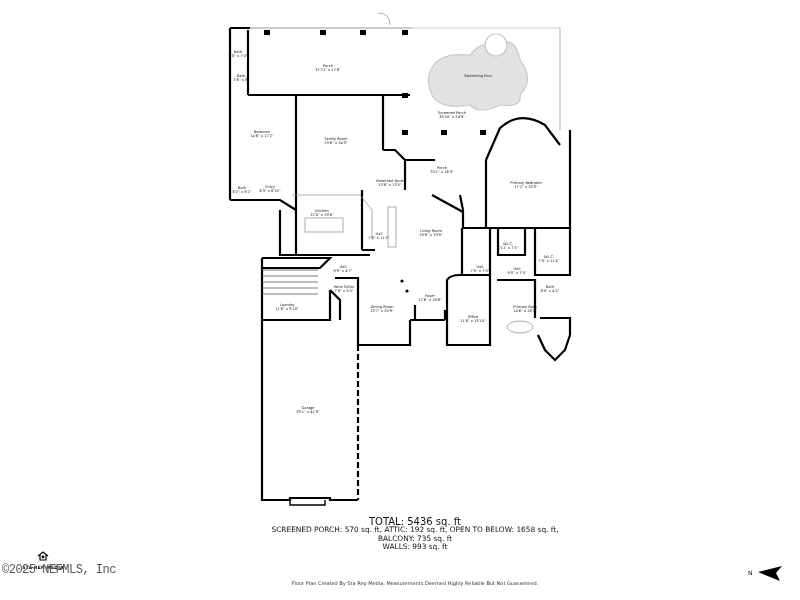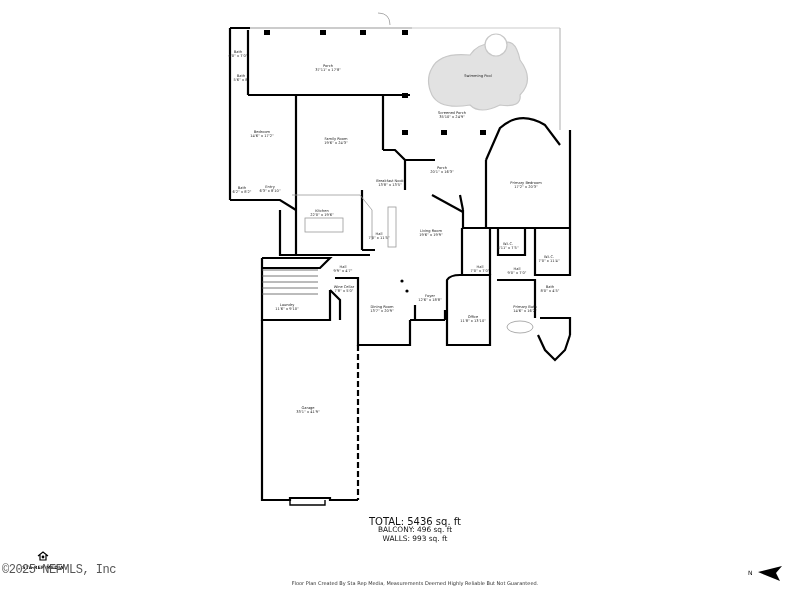--- a/index.html
+++ b/index.html
@@ -201,21 +201,22 @@
       <div>11'8" x 13'10"</div>
     </div>
     <div class="room-label" style="left: 308px; top: 406px;">
       <div>Garage</div>
       <div>33'1" x 41'9"</div>
     </div>
   </div>
 
 <div class="summary">
   <div class="total">TOTAL: 5436 sq. ft</div>
-  <div>BALCONY: 496 sq. ft</div>
+  <div>SCREENED PORCH: 570 sq. ft, ATTIC: 192 sq. ft, OPEN TO BELOW: 1658 sq. ft,</div>
+  <div>BALCONY: 735 sq. ft</div>
   <div>WALLS: 993 sq. ft</div>
 </div>
 <div class="credit">Floor Plan Created By Sta Rep Media, Measurements Deemed Highly Reliable But Not Guaranteed.</div>
 
 <div class="logo">
   <svg width="12" height="10" viewBox="0 0 12 10">
     <path d="M1 5 L6 1 L11 5 M3 4 V9 H9 V4" fill="none" stroke="#000" stroke-width="1.2"></path>
     <circle cx="6" cy="6" r="1.4" fill="#000"></circle>
   </svg>
   <div class="logo-text">STA REP MEDIA</div>

